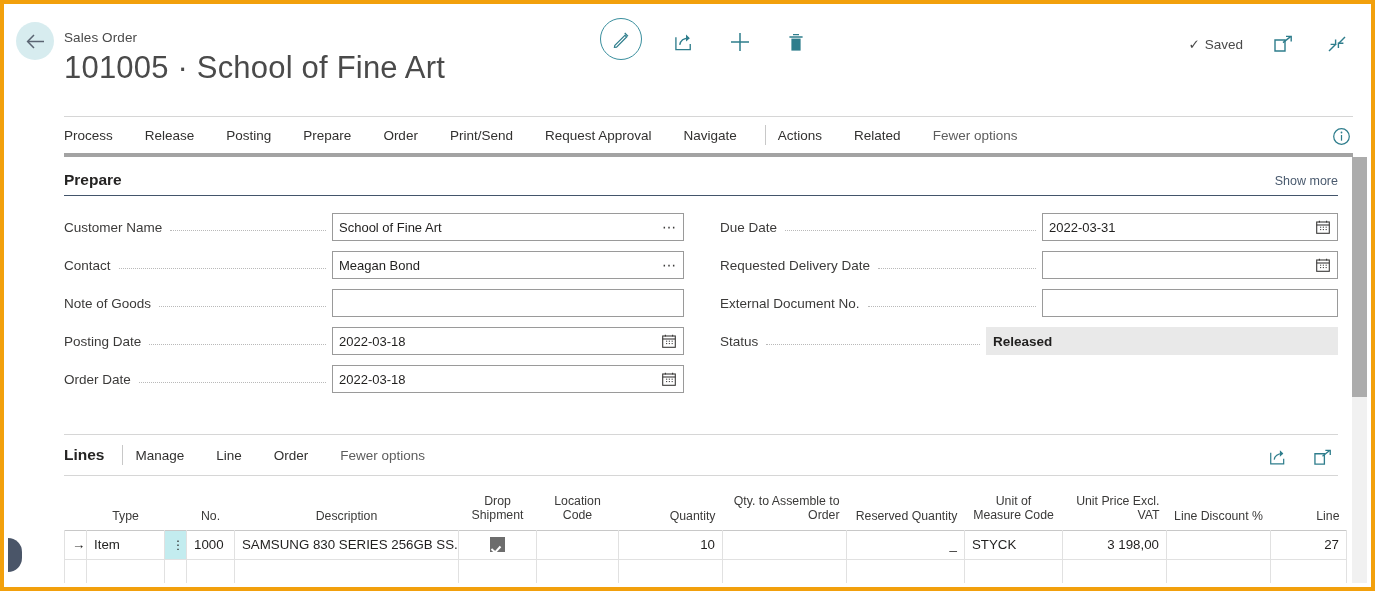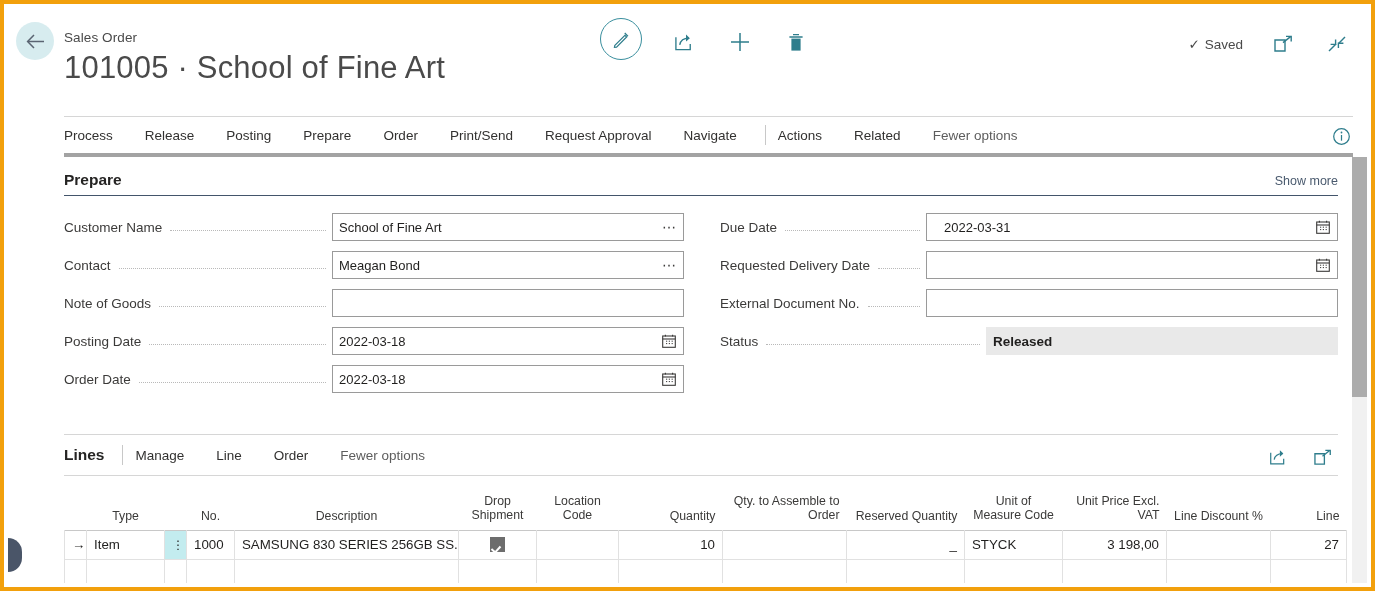--- a/index.html
+++ b/index.html
@@ -158,21 +158,21 @@
   .fctl {
     flex: 0 0 auto;
     position: relative;
     height: 28px;
     border: 1px solid #9a9a9a;
     background: #fff;
     display: flex; align-items: center;
     cursor: text;
   }
   .fctl.w-left { width: 352px; }
-  .fctl.w-right { width: 412px; padding-left: 11px; }
+  .fctl.w-right { width: 296px; }
   .fctl input {
     border: 0; outline: 0; background: transparent;
     font-family: "Liberation Sans", sans-serif;
     font-size: 13px; color: #201f1e;
     padding: 0 6px; height: 100%; width: 100%;
   }
   .ctl-btn {
     position: absolute; right: 3px; top: 0; height: 100%;
     display: flex; align-items: center; justify-content: center;
     width: 22px; color: #3b3a39; cursor: pointer;

